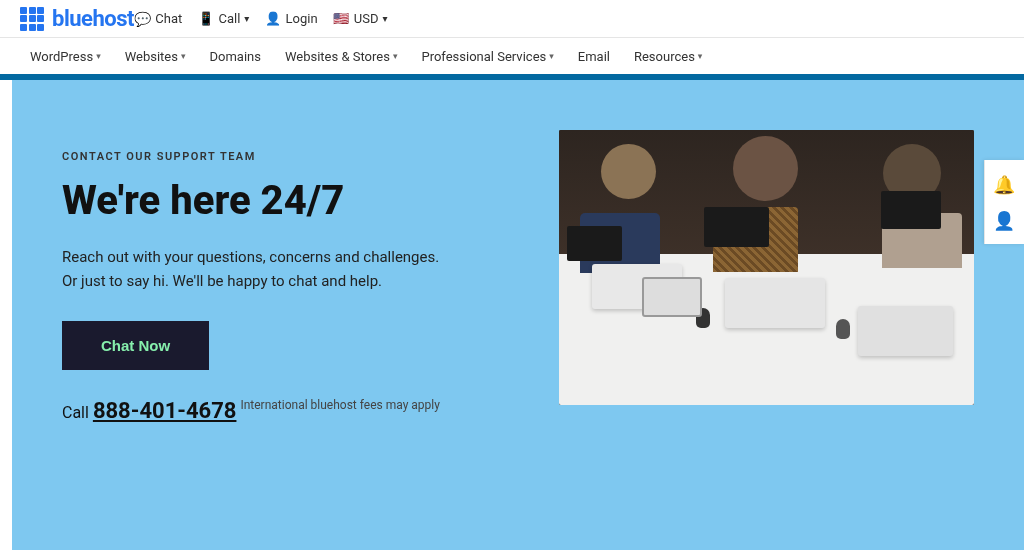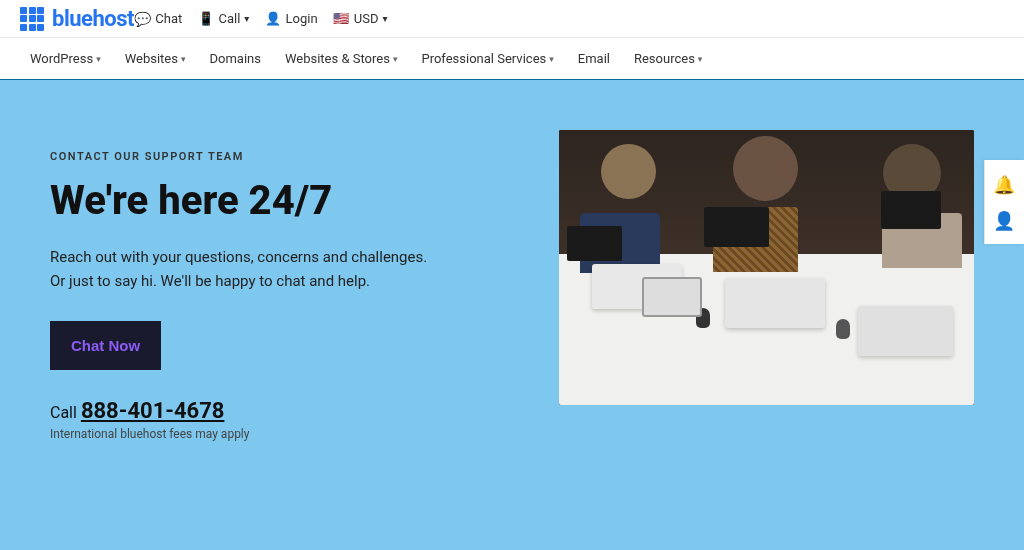--- a/index.html
+++ b/index.html
@@ -51,21 +51,21 @@
     .logo-text {
       font-size: 22px;
       font-weight: 700;
       color: #2575f0;
       letter-spacing: -0.5px;
     }
 
     
     .navbar {
       background: #fff;
-      border-bottom: 1px solid #0369a1;
+      border-bottom: 6px solid #0369a1;
       display: flex;
       align-items: center;
       padding: 0 20px;
       height: 42px;
       gap: 4px;
     }
     .nav-item {
       display: flex;
       align-items: center;
       gap: 3px;
@@ -82,20 +82,21 @@
     }
 
     
     .hero {
       background: #7ec8f0;
       min-height: 470px;
       display: flex;
       align-items: flex-start;
       position: relative;
       padding: 60px 50px 40px 50px;
+      margin-left: 12px;
     }
     .hero-left {
       flex: 1;
       max-width: 500px;
       padding-top: 10px;
     }
     .hero-subtitle {
       font-size: 11px;
       font-weight: 600;
       letter-spacing: 1.5px;
@@ -111,32 +112,32 @@
       margin-bottom: 22px;
     }
     .hero-description {
       font-size: 15px;
       color: #222;
       line-height: 1.6;
       margin-bottom: 28px;
     }
     .chat-now-btn {
       background: #1a1a2e;
-      color: #8b5cf6;
+      color: #86efac;
       border: none;
-      padding: 16px 21px;
+      padding: 16px 39px;
       font-size: 15px;
       font-weight: 600;
       cursor: pointer;
       display: inline-block;
       margin-bottom: 28px;
     }
     .call-section {
       display: flex;
-      flex-direction: column;
+      flex-direction: row;
       gap: 4px;
     }
     .call-label {
       font-size: 16px;
       color: #111;
     }
     .call-number {
       font-size: 22px;
       font-weight: 700;
       color: #111;

